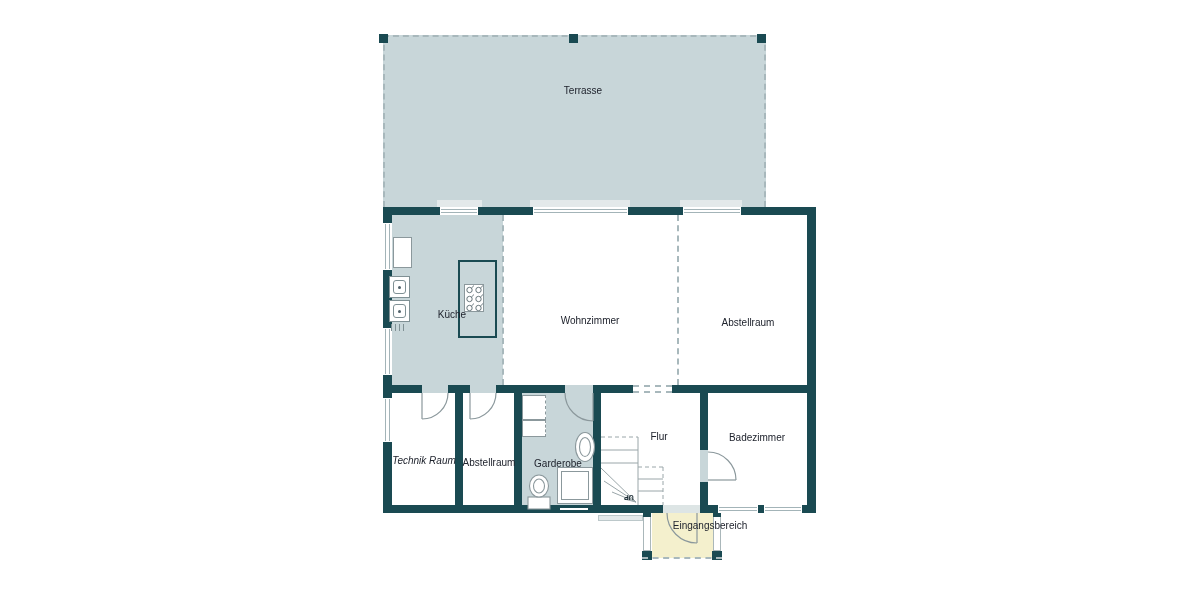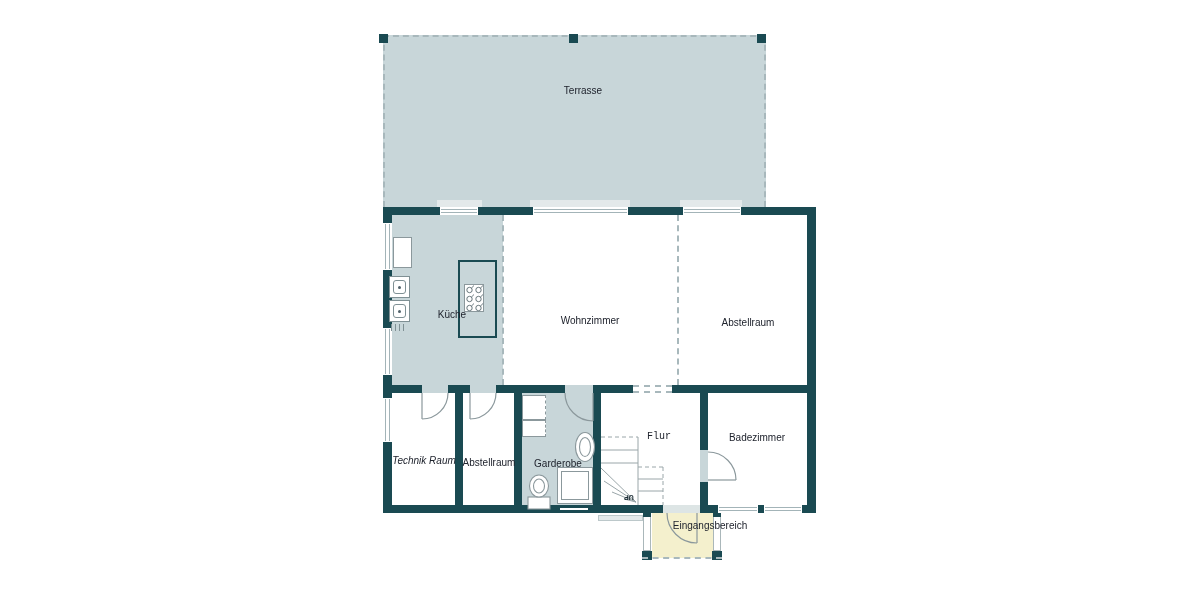--- a/index.html
+++ b/index.html
@@ -231,18 +231,18 @@
     <line x1="560" y1="509" x2="588" y2="509" stroke="#ffffff" stroke-width="2"></line>
   </svg>
 
   <div class="lbl" style="left:583px;top:84px;">Terrasse</div>
   <div class="lbl" style="left:452px;top:308px;">Küche</div>
   <div class="lbl" style="left:590px;top:314px;">Wohnzimmer</div>
   <div class="lbl" style="left:748px;top:316px;">Abstellraum</div>
   <div class="lbl" style="left:424px;top:454px;font-style:italic;">Technik Raum</div>
   <div class="lbl" style="left:489px;top:456px;text-align:right;">Abstellraum</div>
   <div class="lbl" style="left:558px;top:457px;">Garderobe</div>
-  <div class="lbl" style="left:659px;top:430px;font-family:Liberation Mono, monospace;">Flur</div>
+  <div class="lbl" style="left:659px;top:430px;">Flur</div>
   <div class="lbl" style="left:757px;top:431px;">Badezimmer</div>
   <div class="lbl" style="left:710px;top:519px;">Eingangsbereich</div>
   <div class="lbl-up" style="left:629px;top:493px;">UP</div>
 
 </div>
 
 </body></html>

